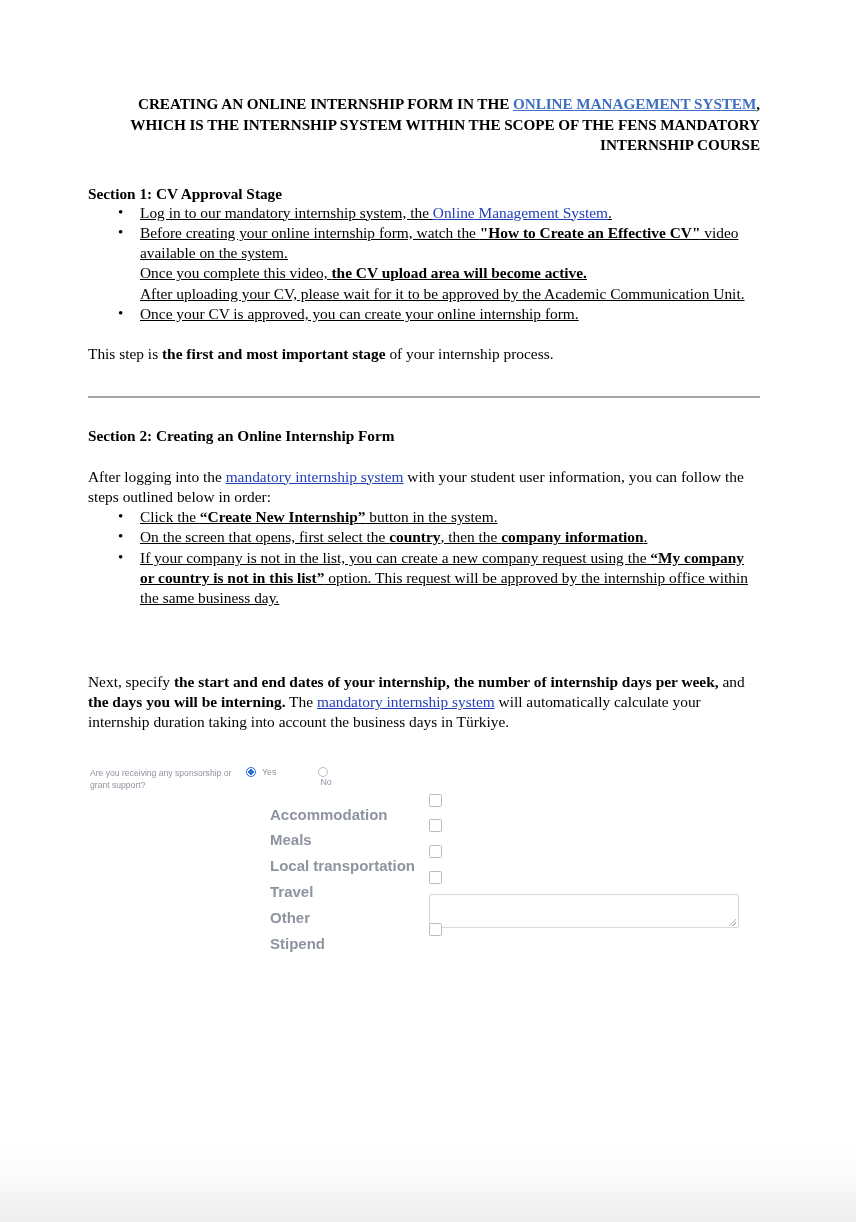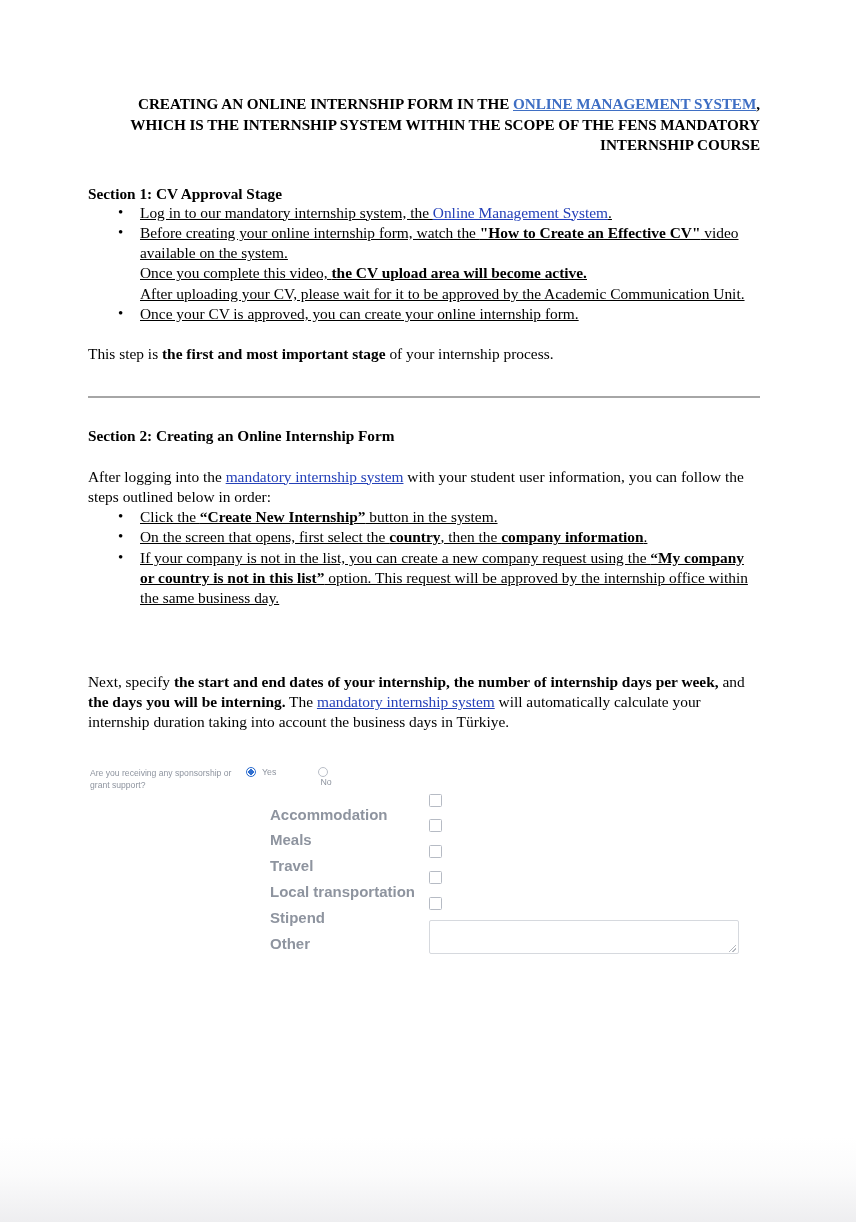--- a/index.html
+++ b/index.html
@@ -282,40 +282,40 @@
           <span class="opt-label">Accommodation</span>
           <span class="opt-box"></span>
         </div>
 
         <div class="opt-row">
           <span class="opt-label">Meals</span>
           <span class="opt-box"></span>
         </div>
 
         <div class="opt-row">
+          <span class="opt-label">Local transportation</span>
+          <span class="opt-box"></span>
+        </div>
+
+        <div class="opt-row">
           <span class="opt-label">Travel</span>
-          <span class="opt-box"></span>
-        </div>
-
-        <div class="opt-row">
-          <span class="opt-label">Local transportation</span>
-          <span class="opt-box"></span>
-        </div>
-
-        <div class="opt-row">
-          <span class="opt-label">Stipend</span>
           <span class="opt-box"></span>
         </div>
 
         <div class="opt-row">
           <span class="opt-label">Other</span>
           <span class="opt-textarea">
             <span class="ta-grip"></span>
           </span>
         </div>
 
+        <div class="opt-row">
+          <span class="opt-label">Stipend</span>
+          <span class="opt-box"></span>
+        </div>
+
       </div>
     </div>
 
   </div>
 
   <div class="page-fade"></div>
 </div>
 
 </body></html>

